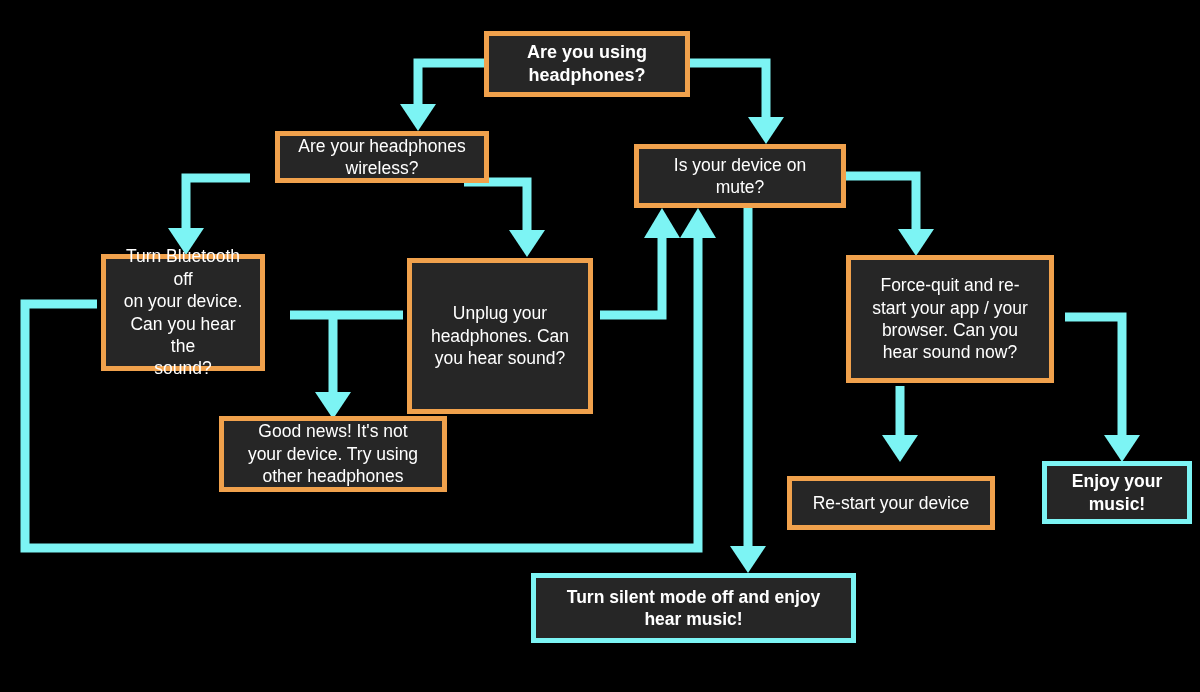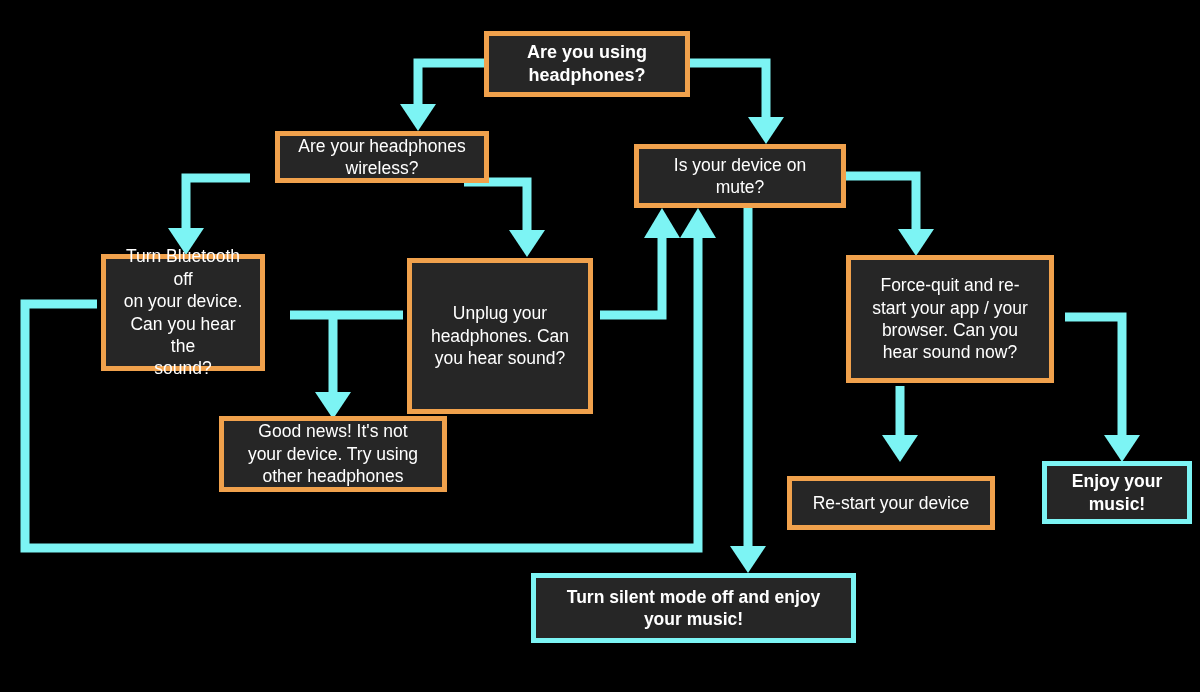--- a/index.html
+++ b/index.html
@@ -153,16 +153,16 @@
     <span class="node-label fs-17">Re-start your device</span>
   </div>
 
   <div class="node node-terminal" style="left:1042px; top:461px; width:150px; height:63px;">
     <span class="node-label fs-17 bold">Enjoy your
 music!</span>
   </div>
 
   <div class="node node-terminal" style="left:531px; top:573px; width:325px; height:70px;">
     <span class="node-label fs-17 bold">Turn silent mode off and enjoy
-your music!</span>
+hear music!</span>
   </div>
 
 </div>
 
 </body></html>

